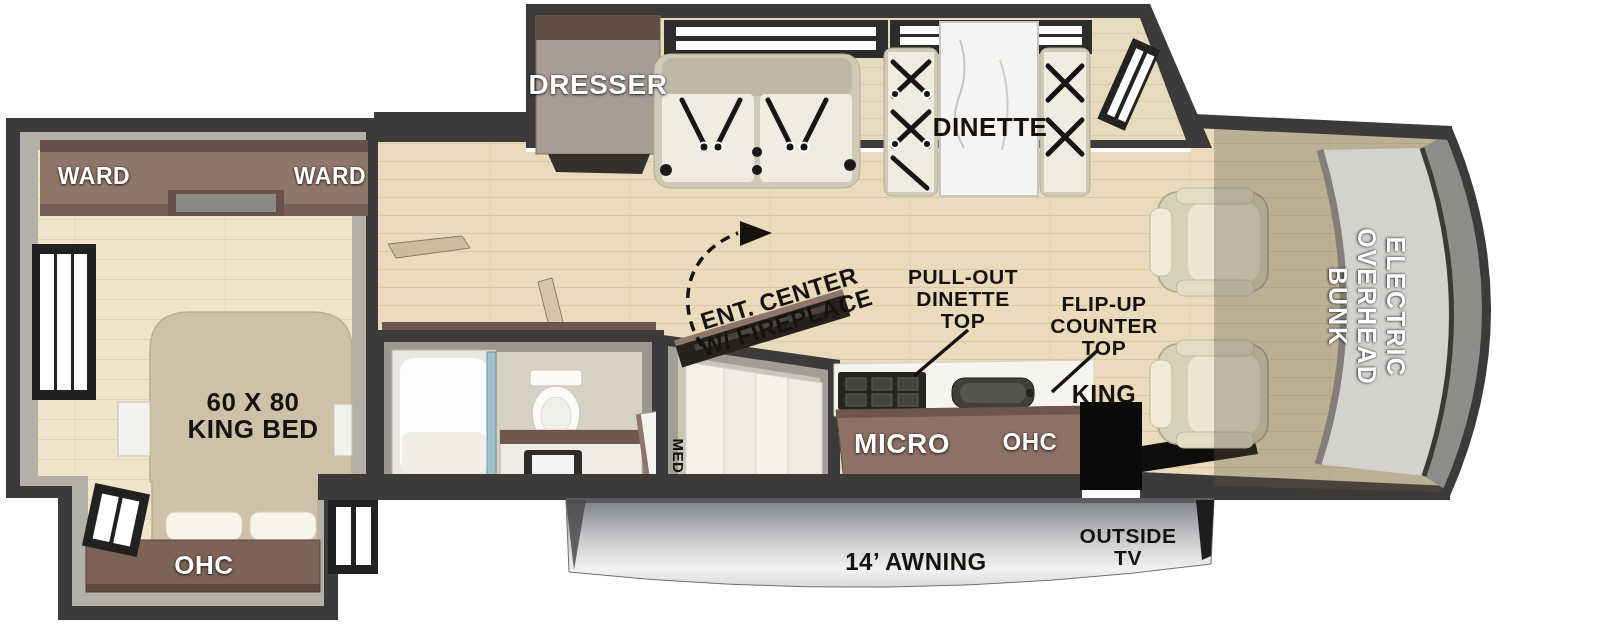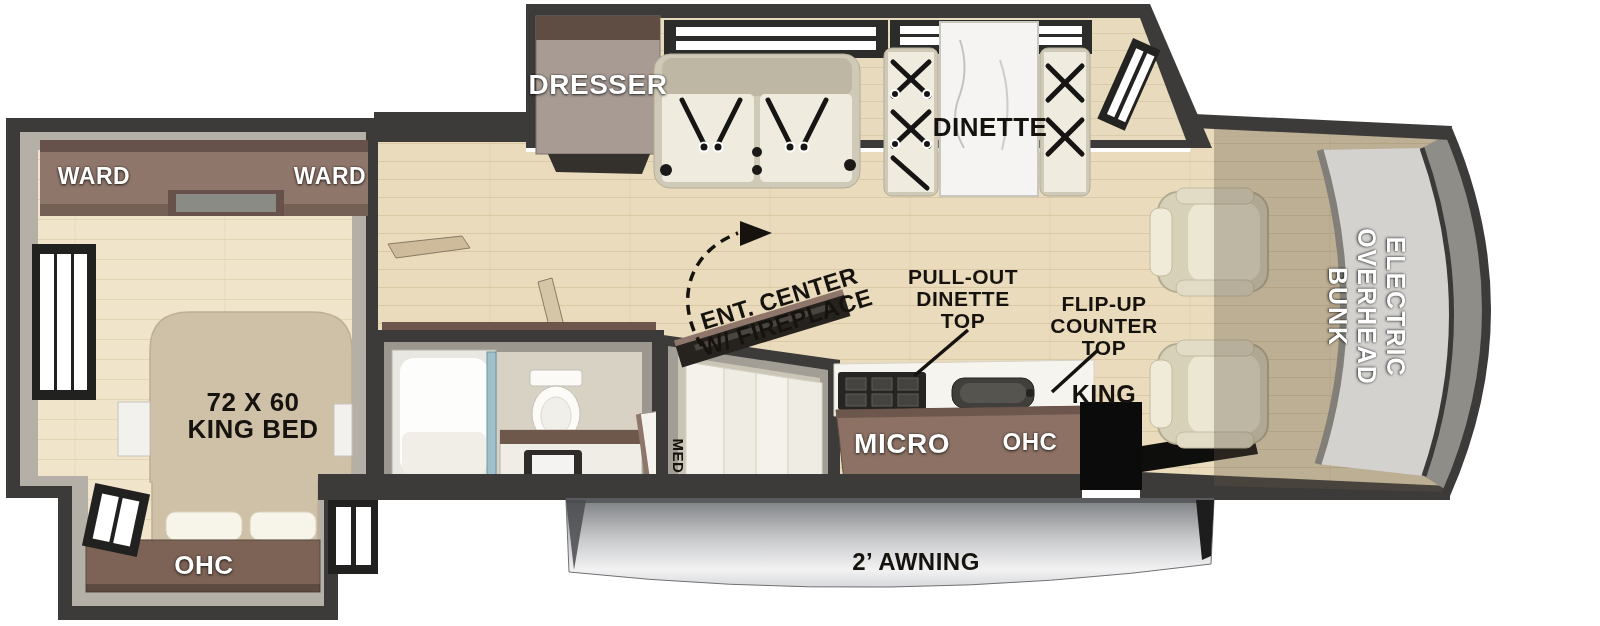--- a/index.html
+++ b/index.html
@@ -294,34 +294,36 @@
   <g stroke="#16130f" stroke-width="3.5" fill="none">
     <line x1="968" y1="330" x2="914" y2="376"></line>
     <line x1="1098" y1="350" x2="1052" y2="392"></line>
     <path d="M702 346 C676 306 684 254 738 233" stroke-dasharray="10 7"></path>
   </g>
   <polygon points="740,221 772,233 740,246" fill="#16130f"></polygon>
 </svg>
 
   <div class="lab w" style="left:94px;top:177px;font-size:23px">WARD</div>
   <div class="lab w" style="left:330px;top:177px;font-size:23px">WARD</div>
-  <div class="lab" style="left:253px;top:416px;font-size:26px">72 X 60
+  <div class="lab" style="left:253px;top:416px;font-size:26px">60 X 80
 KING BED</div>
   <div class="lab w" style="left:204px;top:566px;font-size:26px">OHC</div>
   <div class="lab w" style="left:598px;top:85px;font-size:28px">DRESSER</div>
   <div class="lab" style="left:990px;top:128px;font-size:26px">DINETTE</div>
   <div class="lab rotent" style="left:783px;top:311px;font-size:24px">ENT. CENTER
 W/ FIREPLACE</div>
   <div class="lab" style="left:963px;top:299px;font-size:21px">PULL-OUT
 DINETTE
 TOP</div>
   <div class="lab" style="left:1104px;top:326px;font-size:21px">FLIP-UP
 COUNTER
 TOP</div>
   <div class="lab" style="left:1104px;top:394px;font-size:25px">KING</div>
   <div class="lab w" style="left:902px;top:444px;font-size:28px">MICRO</div>
   <div class="lab w" style="left:1030px;top:442px;font-size:24px">OHC</div>
   <div class="lab rot90" style="left:678px;top:456px;font-size:15px">MED</div>
-  <div class="lab" style="left:916px;top:562px;font-size:24px">2’ AWNING</div>
+  <div class="lab" style="left:916px;top:562px;font-size:24px">14’ AWNING</div>
+  <div class="lab" style="left:1128px;top:547px;font-size:21px">OUTSIDE
+TV</div>
   <div class="lab w rot90" style="left:1367px;top:307px;font-size:25px;letter-spacing:2px;line-height:1.15">ELECTRIC
 OVERHEAD
 BUNK</div>
 </div>
 
 </body></html>

